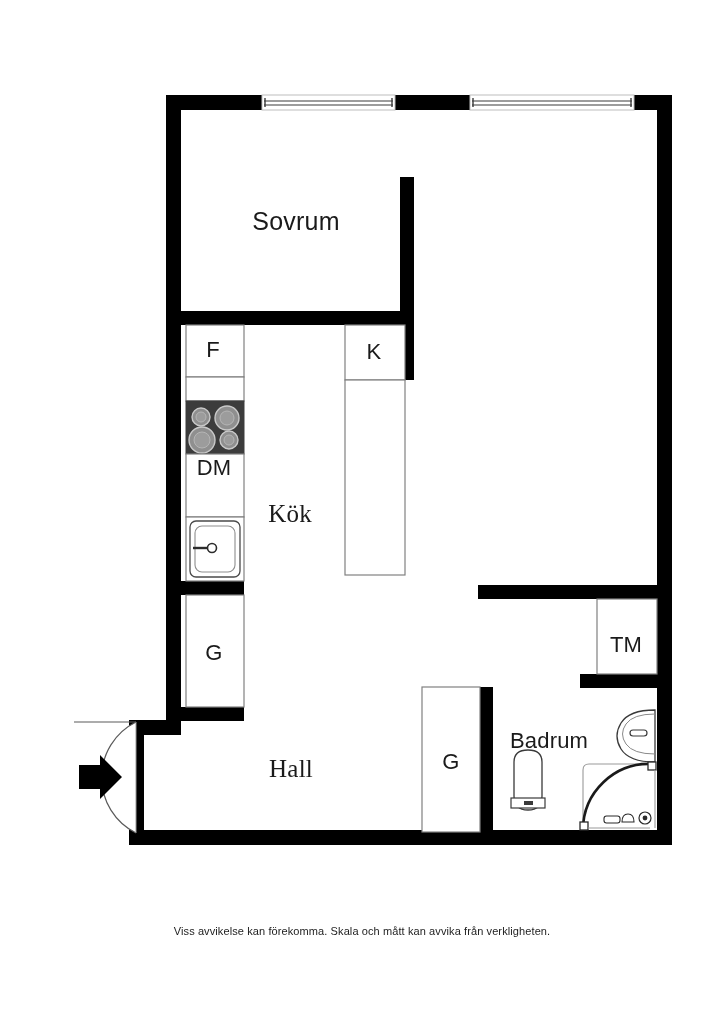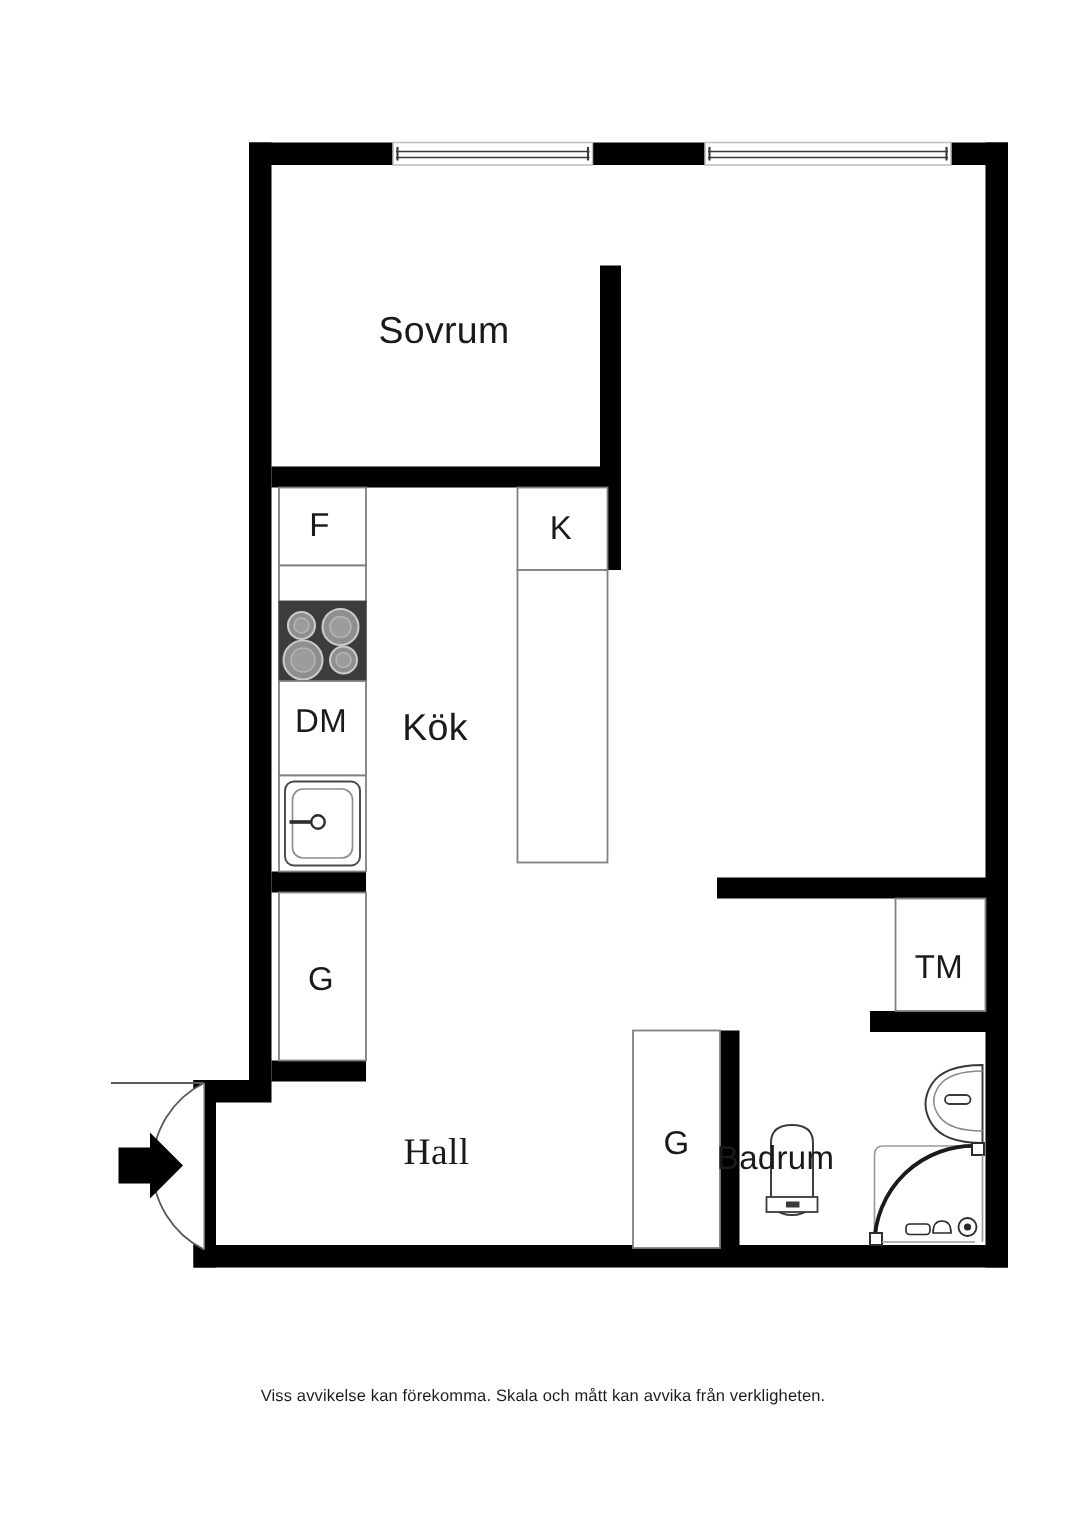--- a/index.html
+++ b/index.html
@@ -200,27 +200,27 @@
 
       <rect x="604" y="816" width="16" height="7" rx="2.5" fill="#ffffff" stroke="#2a2a2a" stroke-width="1.1"></rect>
       <path d="M 622 822 q 0 -8 6 -8 q 6 0 6 8 Z" fill="#ffffff" stroke="#2a2a2a" stroke-width="1.1"></path>
       <circle cx="645" cy="818" r="6" fill="#ffffff" stroke="#2a2a2a" stroke-width="1.2"></circle>
       <circle cx="645" cy="818" r="2.4" fill="#2a2a2a"></circle>
     </g>
 
   </svg>
 
   <div class="room-label label-lg" style="left:296px; top:221px;">Sovrum</div>
-  <div class="room-label label-lg" style="left:290px; top:486px;">Kök</div>
+  <div class="room-label label-lg" style="left:290px; top:514px;font-family:Liberation Serif, serif;">Kök</div>
   <div class="room-label label-lg" style="left:291px; top:769px;font-family:Liberation Serif, serif;">Hall</div>
-  <div class="room-label label-md" style="left:517px; top:741px;margin-top:31px;">Badrum</div>
+  <div class="room-label label-md" style="left:549px; top:741px;">Badrum</div>
 
   <div class="room-label label-md" style="left:213px; top:350px;">F</div>
   <div class="room-label label-md" style="left:374px; top:352px;">K</div>
-  <div class="room-label label-md" style="left:214px; top:481px;">DM</div>
+  <div class="room-label label-md" style="left:214px; top:468px;">DM</div>
   <div class="room-label label-md" style="left:214px; top:653px;">G</div>
   <div class="room-label label-md" style="left:451px; top:762px;">G</div>
   <div class="room-label label-md" style="left:626px; top:645px;text-align:center;">TM</div>
 
   <div class="footer-block">
     <p class="disclaimer">Viss avvikelse kan förekomma. Skala och mått kan avvika från verkligheten.</p>
   </div>
 
   <div class="brand-row">
     

